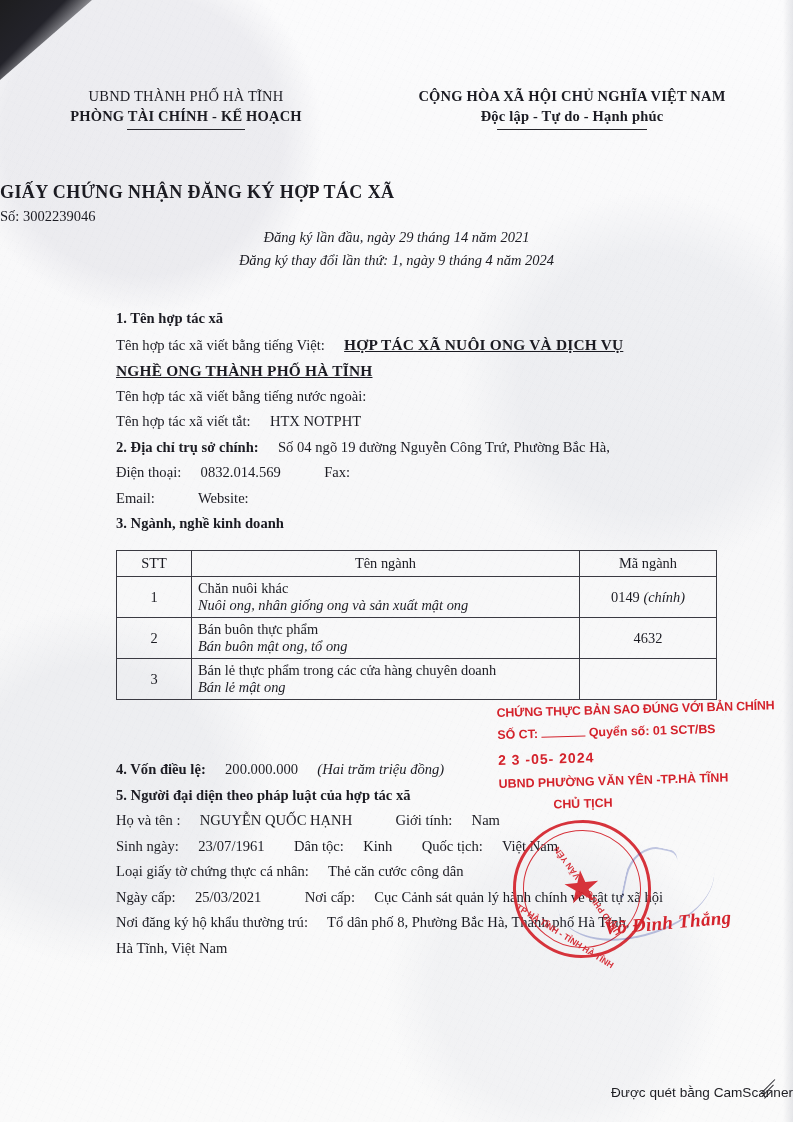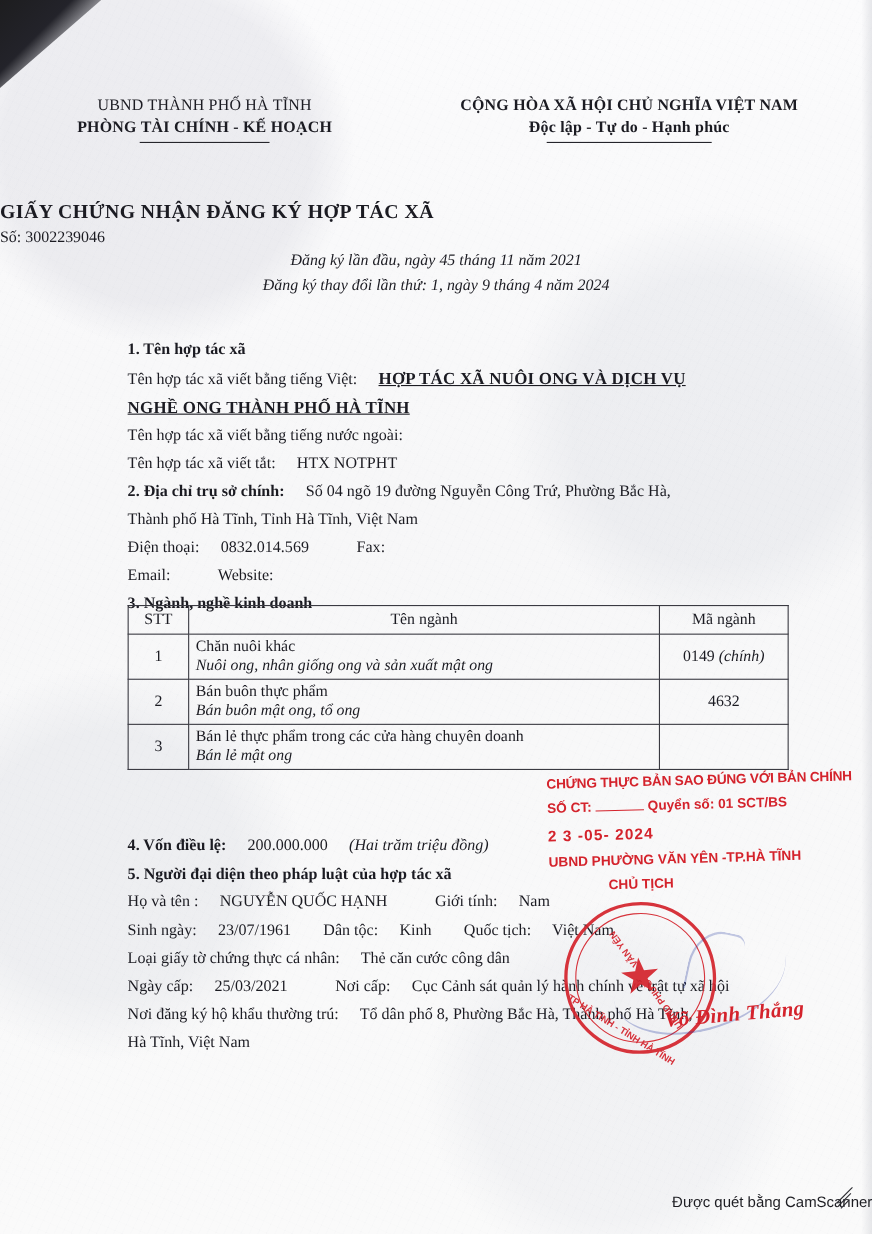--- a/index.html
+++ b/index.html
@@ -82,21 +82,21 @@
   .sp-sm{display:inline-block;width:12px;}
 
   
   .tbl{
     position:absolute;top:550px;left:116px;width:601px;
     border-collapse:collapse;font-size:14.4px;
   }
   .tbl td,.tbl th{
     border:1px solid #3a3a42;padding:3px 6px;vertical-align:middle;
   }
-  .tbl th{font-weight:normal;text-align:center;padding:4px 6px;}
+  .tbl th{font-weight:normal;text-align:center;padding:4px 16px;}
   .c-stt{width:42px;text-align:center;}
   .c-ma{width:104px;text-align:center;}
   .cell-l1{display:block;}
   .cell-l2{display:block;font-style:italic;}
   .ma-main{font-style:normal;}
   .ma-it{font-style:italic;}
 
   
   .body2{position:absolute;top:757px;left:116px;width:620px;font-size:14.6px;line-height:25.5px;}
 
@@ -193,21 +193,21 @@
       <div class="h-line h-bold">Độc lập - Tự do - Hạnh phúc</div>
       <div class="underline-short"></div>
     </div>
   </div>
 
   <div class="title">GIẤY CHỨNG NHẬN ĐĂNG KÝ HỢP TÁC XÃ</div>
   <div class="sohieu">
     <span>Số:</span>
     <span>3002239046</span>
   </div>
-  <div class="reg1">Đăng ký lần đầu, ngày 45 tháng 11 năm 2021</div>
+  <div class="reg1">Đăng ký lần đầu, ngày 29 tháng 14 năm 2021</div>
   <div class="reg2">Đăng ký thay đổi lần thứ: 1, ngày 9 tháng 4 năm 2024</div>
 
   <div class="body">
     <div class="row b">1. Tên hợp tác xã</div>
     <div class="row">
       <span>Tên hợp tác xã viết bằng tiếng Việt:</span>
       <span class="sp-sm"></span>
       <span class="bigname">HỢP TÁC XÃ NUÔI ONG VÀ DỊCH VỤ</span>
     </div>
     <div class="row bigname">NGHỀ ONG THÀNH PHỐ HÀ TĨNH</div>
@@ -218,21 +218,20 @@
     <div class="row">
       <span>Tên hợp tác xã viết tắt:</span>
       <span class="sp-sm"></span>
       <span>HTX NOTPHT</span>
     </div>
     <div class="row">
       <span class="b">2. Địa chỉ trụ sở chính:</span>
       <span class="sp-sm"></span>
       <span>Số 04 ngõ 19 đường Nguyễn Công Trứ, Phường Bắc Hà,</span>
     </div>
-    <div class="row">Thành phố Hà Tĩnh, Tỉnh Hà Tĩnh, Việt Nam</div>
     <div class="row">
       <span>Điện thoại:</span>
       <span class="sp-sm"></span>
       <span>0832.014.569</span>
       <span class="sp-lg"></span>
       <span>Fax:</span>
       <span></span>
     </div>
     <div class="row">
       <span>Email:</span>

